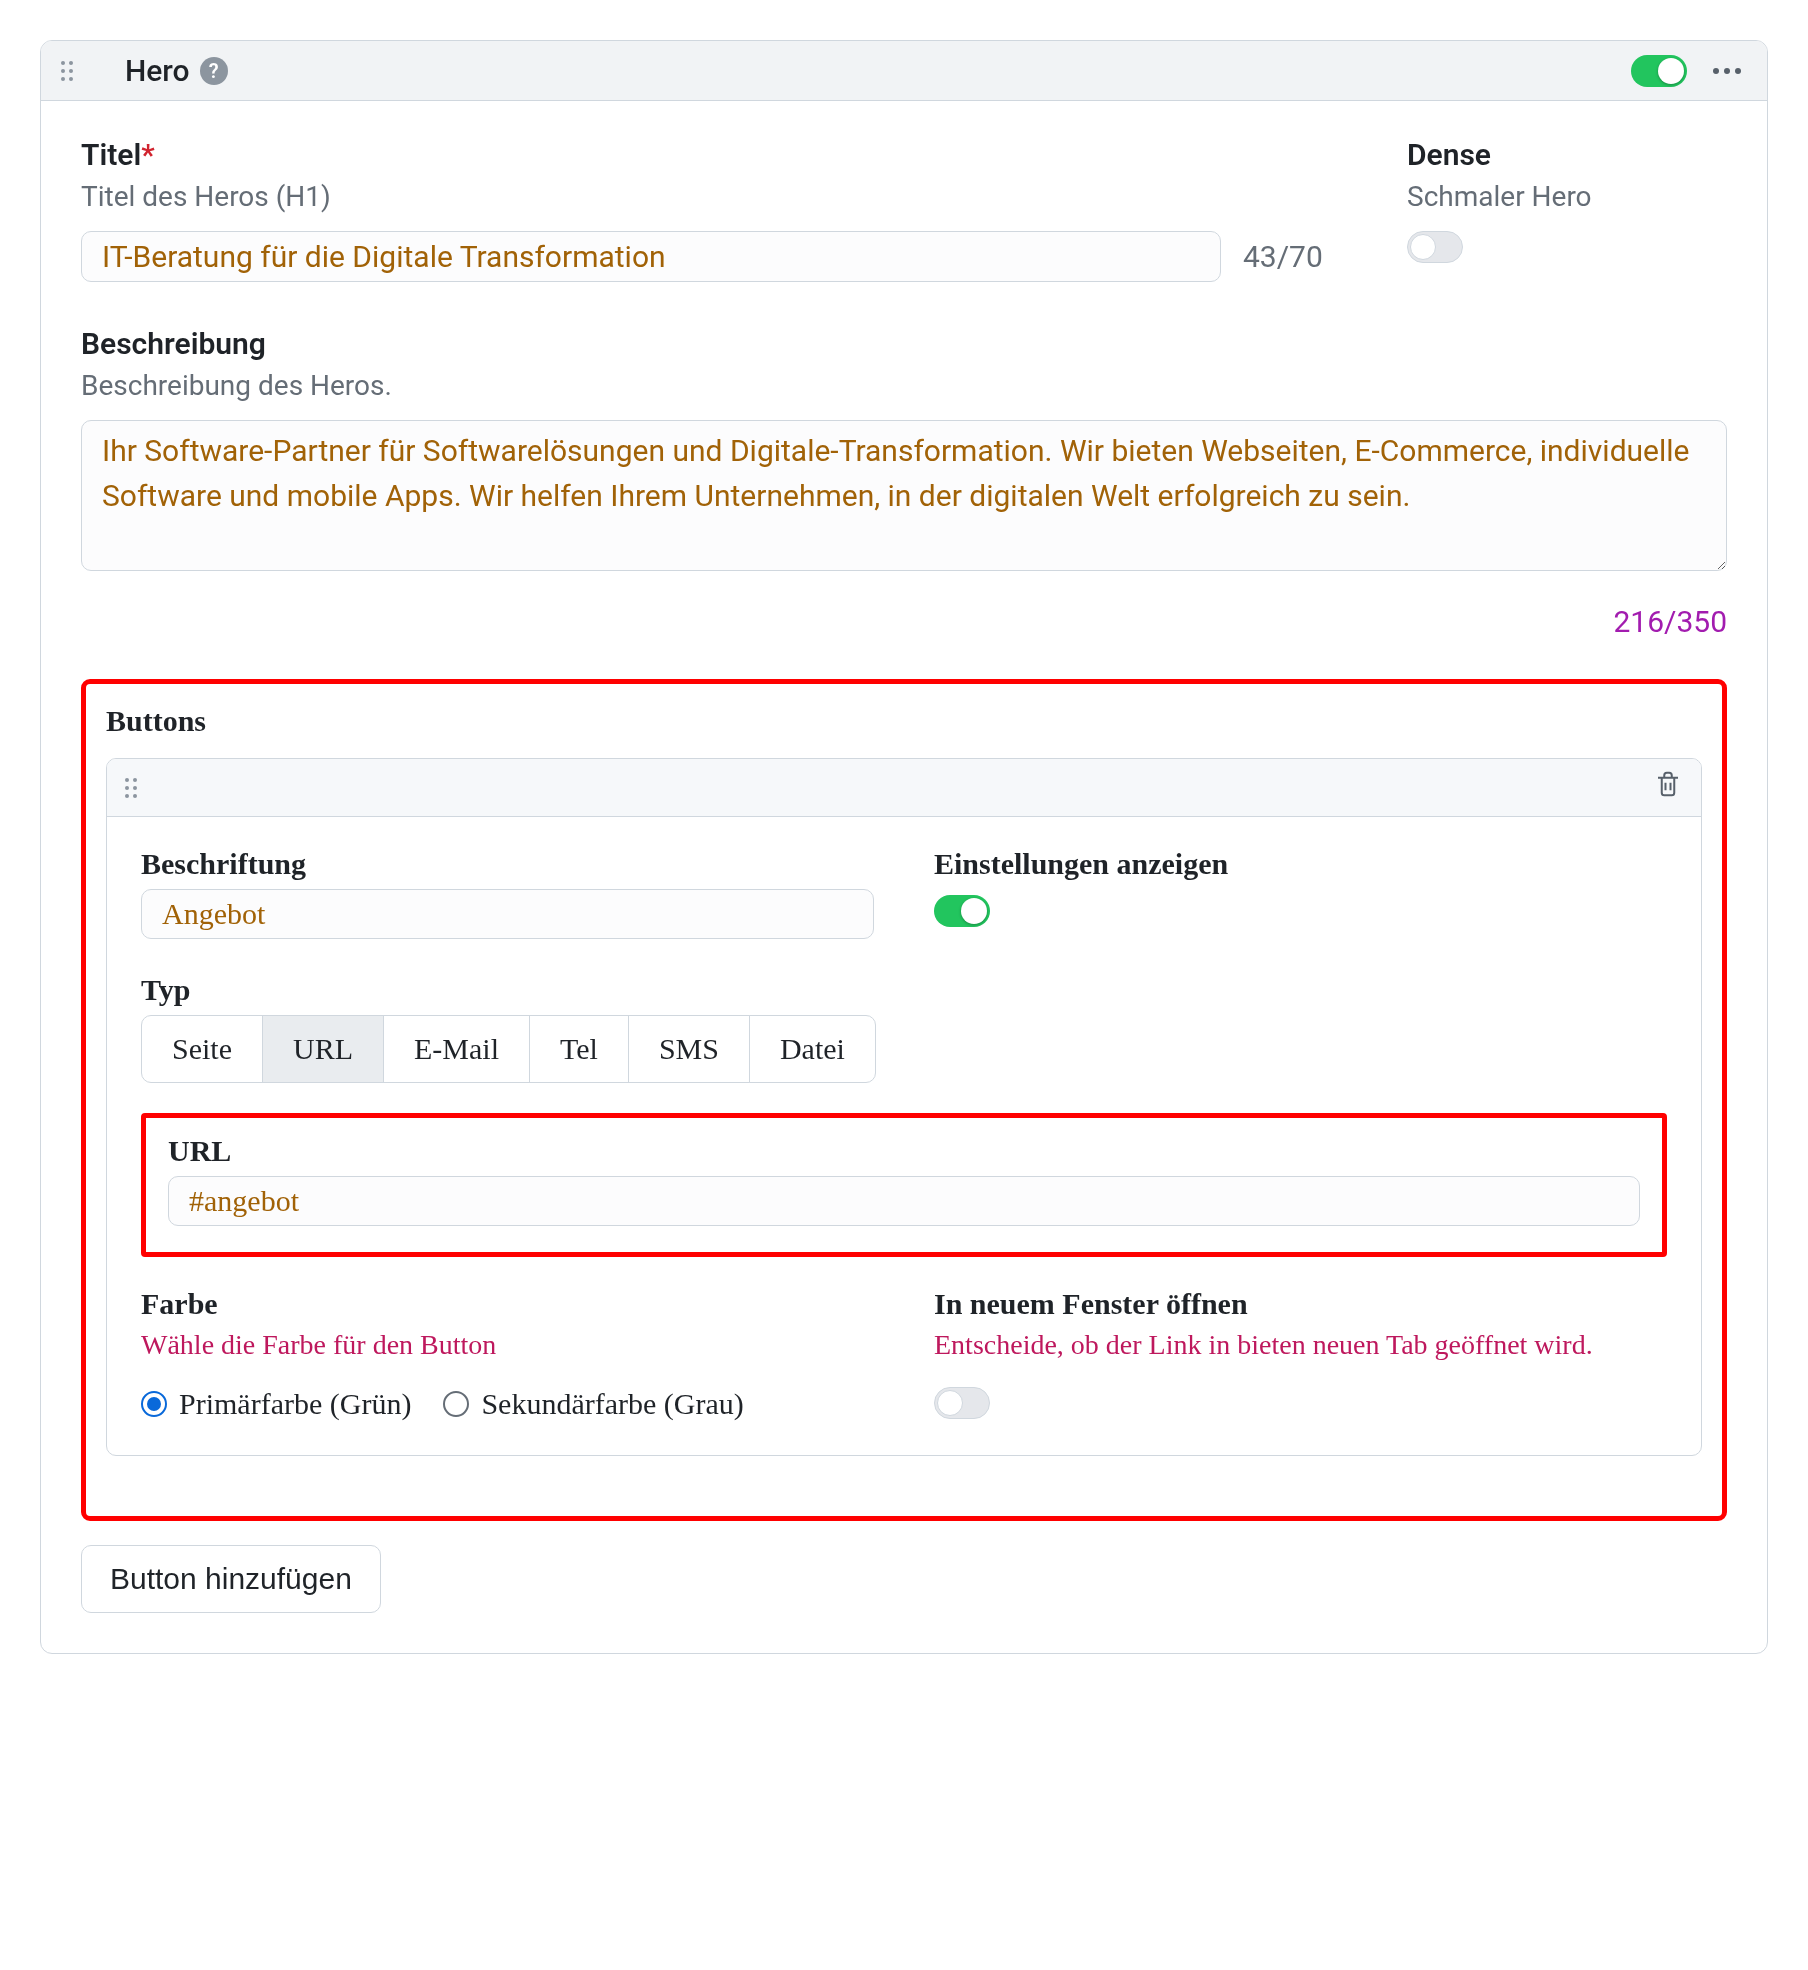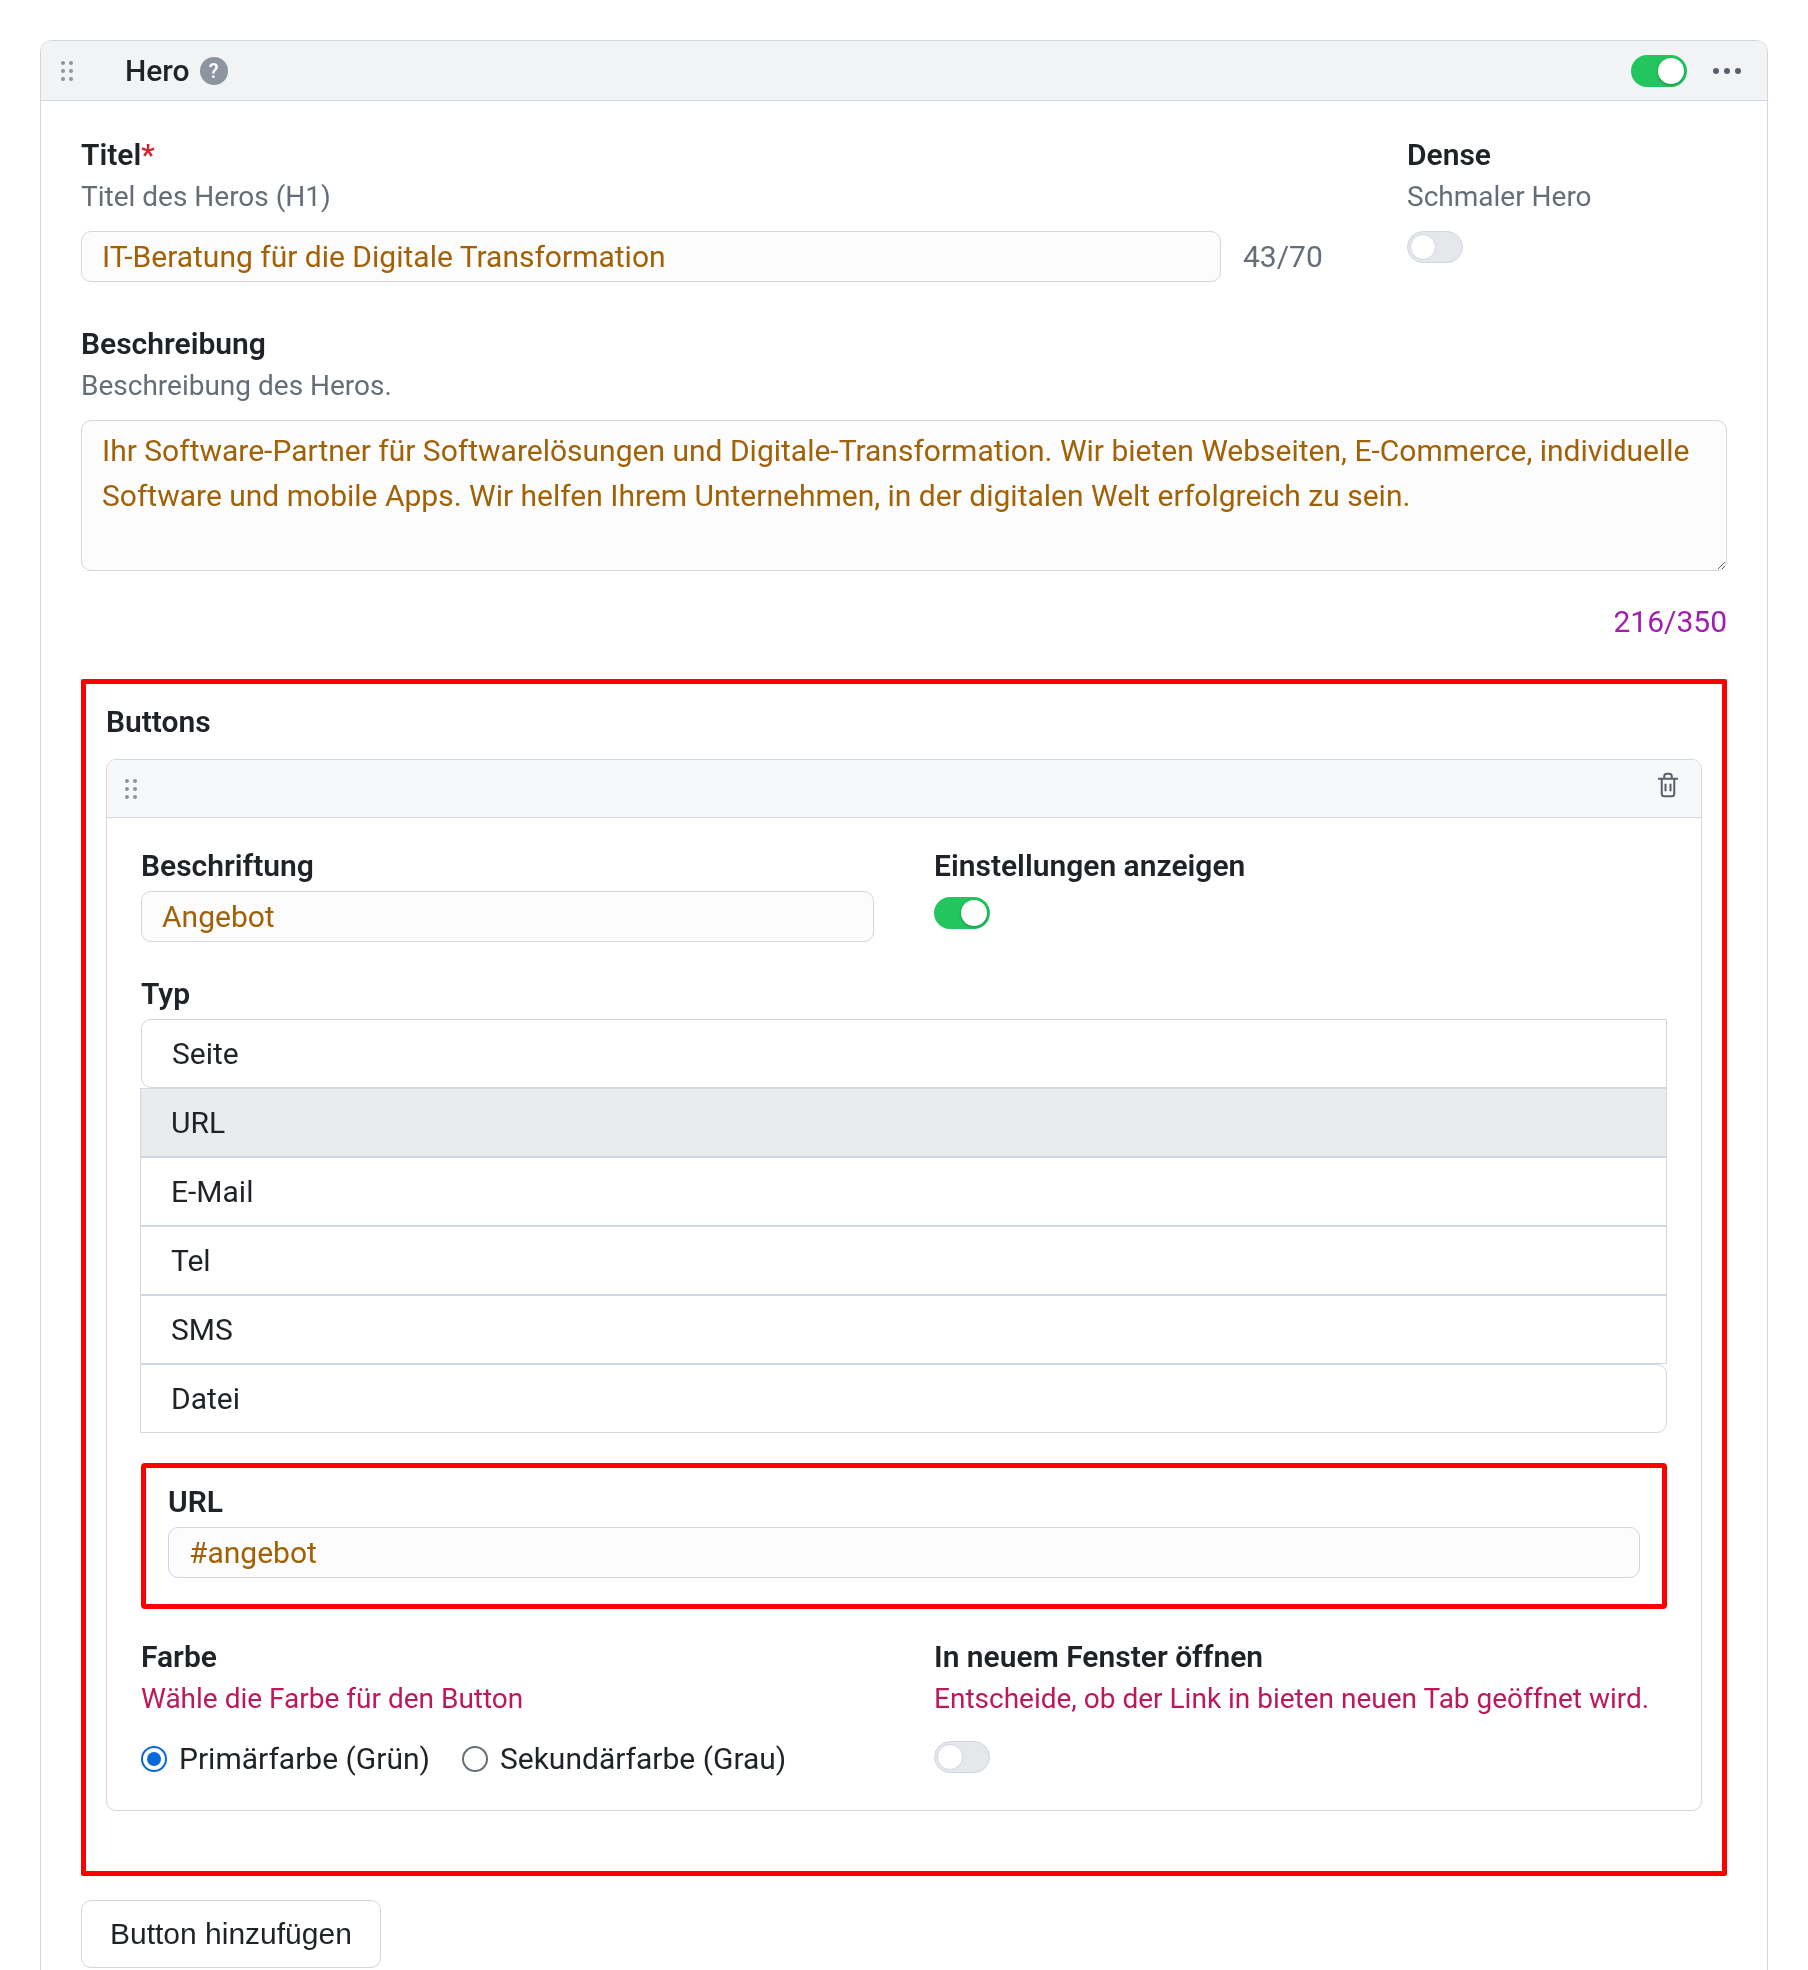--- a/index.html
+++ b/index.html
@@ -70,38 +70,38 @@
     padding: 7px 20px; font-size:30px; background:#fcfcfd; color:#a16207;
     font-family:inherit;
   }
   .textarea { resize:vertical; line-height:1.5; }
   .input-wrap { display:flex; align-items:center; gap:22px; }
   .counter { color:#656d76; font-size:30px; white-space:nowrap; }
   .counter-right { text-align:right; color:#a21caf; font-size:30px; margin-top:26px;}
 
   .section-title { font-weight:600; font-size:30px; margin-bottom:20px;}
 
-  .highlight-red { border:5px solid #ff0000; border-radius:2px; padding:20px 20px 32px; }
+  .highlight-red { border:5px solid #ff0000; border-radius:9px; padding:20px 20px 32px;font-family:Liberation Serif, serif; }
 
   .subpanel {
     border:1px solid #d0d7de; border-radius:10px; overflow:hidden; margin-bottom:28px;
   }
   .subpanel-header {
     background:#f6f8fa; border-bottom:1px solid #d0d7de;
     display:flex; align-items:center; padding:10px 18px; gap:14px;
   }
   .trash-icon { margin-left:auto; cursor:pointer; color:#57606a; }
   .trash-icon svg { width:30px; height:30px; stroke:#57606a; fill:none; stroke-width:1.6;}
   .subpanel-body { padding:30px 34px 34px; }
 
   .sub-row { display:flex; gap:60px; margin-bottom:34px; align-items:flex-start;}
   .sub-col { flex:1; }
   .sub-col-half { flex:1; }
 
-  .seg-group { display:flex;flex-direction:column; }
+  .seg-group { display:flex; }
   .seg {
     border:1px solid #d0d7de; padding:16px 30px; font-size:30px; background:#fff; cursor:pointer;
     margin-left:-1px;
   }
   .seg:first-child { border-radius:10px 0 0 10px; margin-left:0;}
   .seg:last-child { border-radius:0 10px 10px 0;}
   .seg.active { background:#e9ecef; }
 
   .inner-red { border:5px solid #ff0000; border-radius:4px; padding:16px 22px 26px; margin-bottom:30px;}
 

